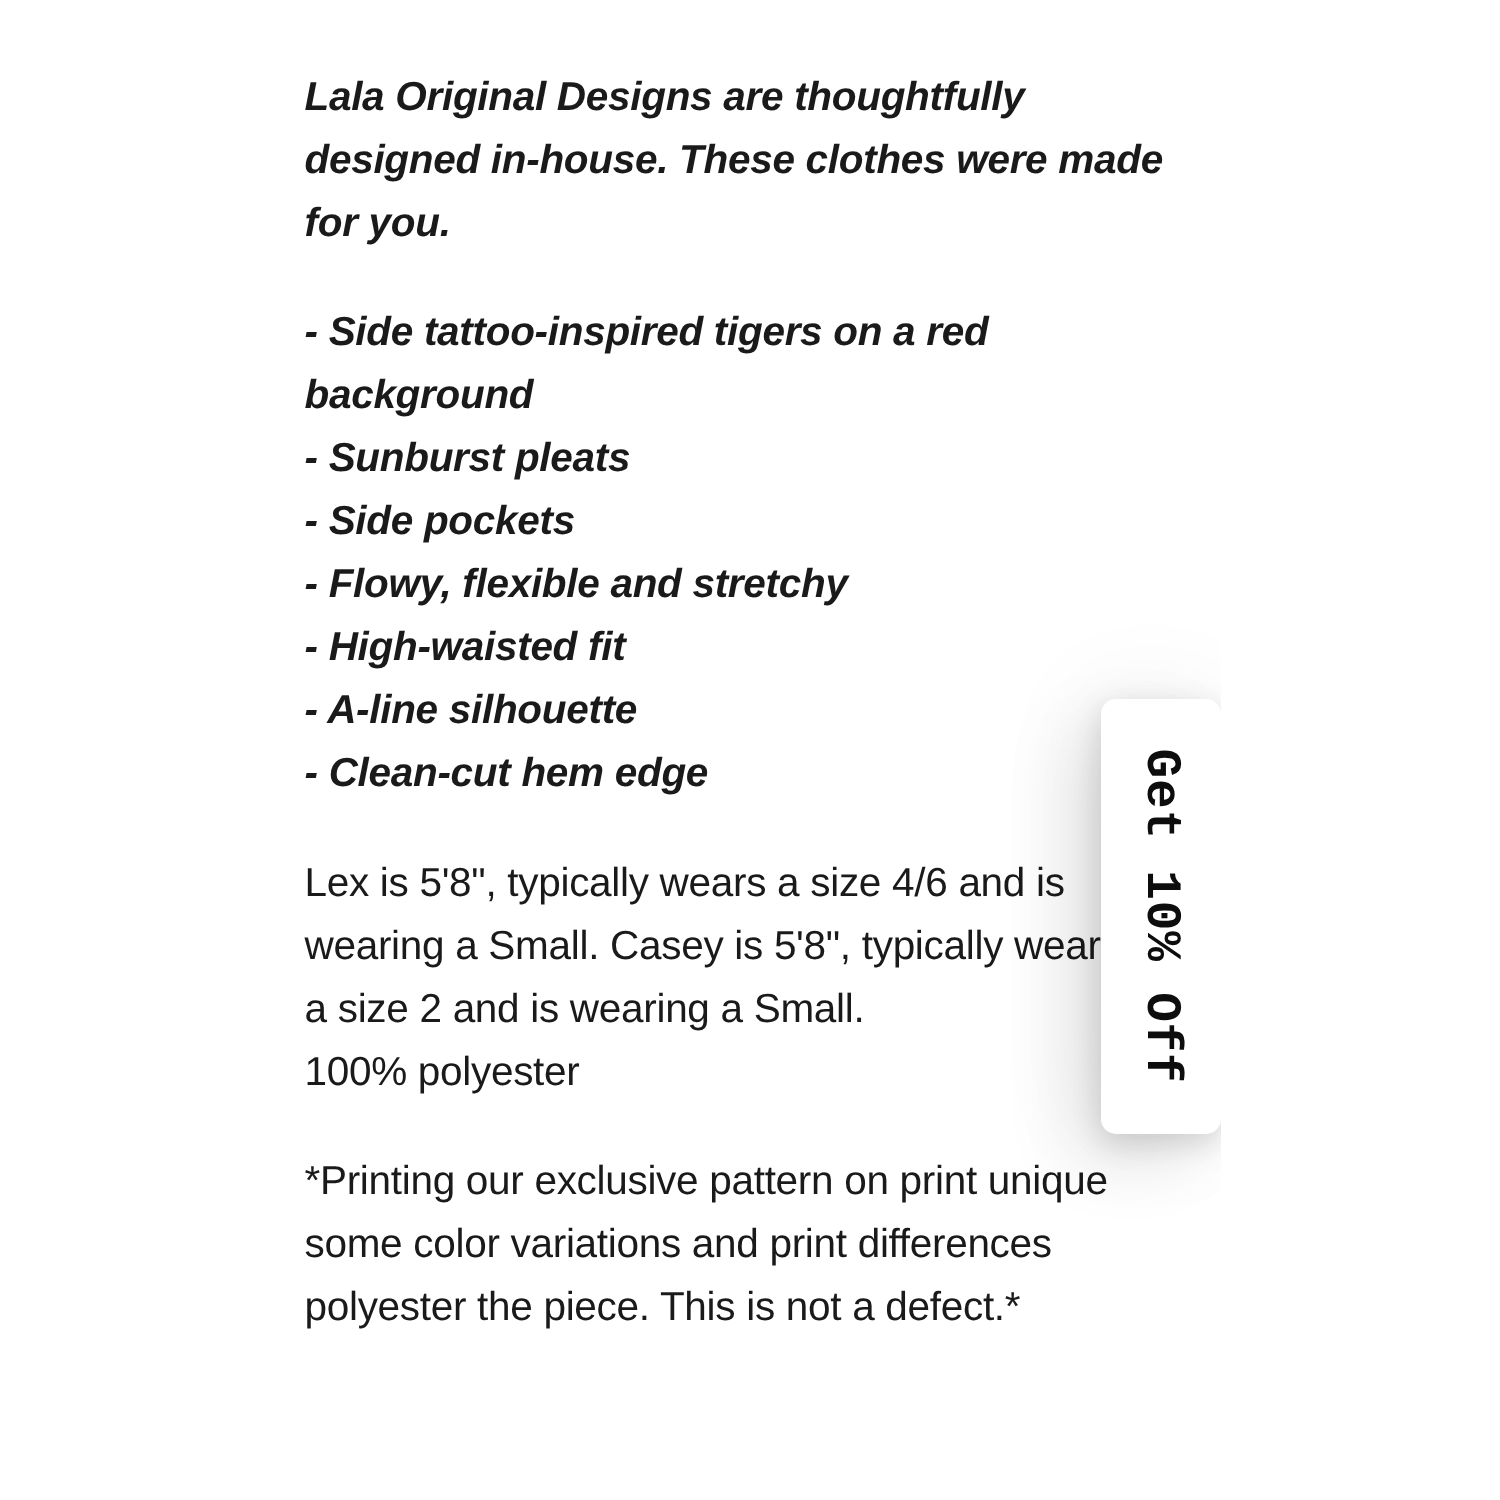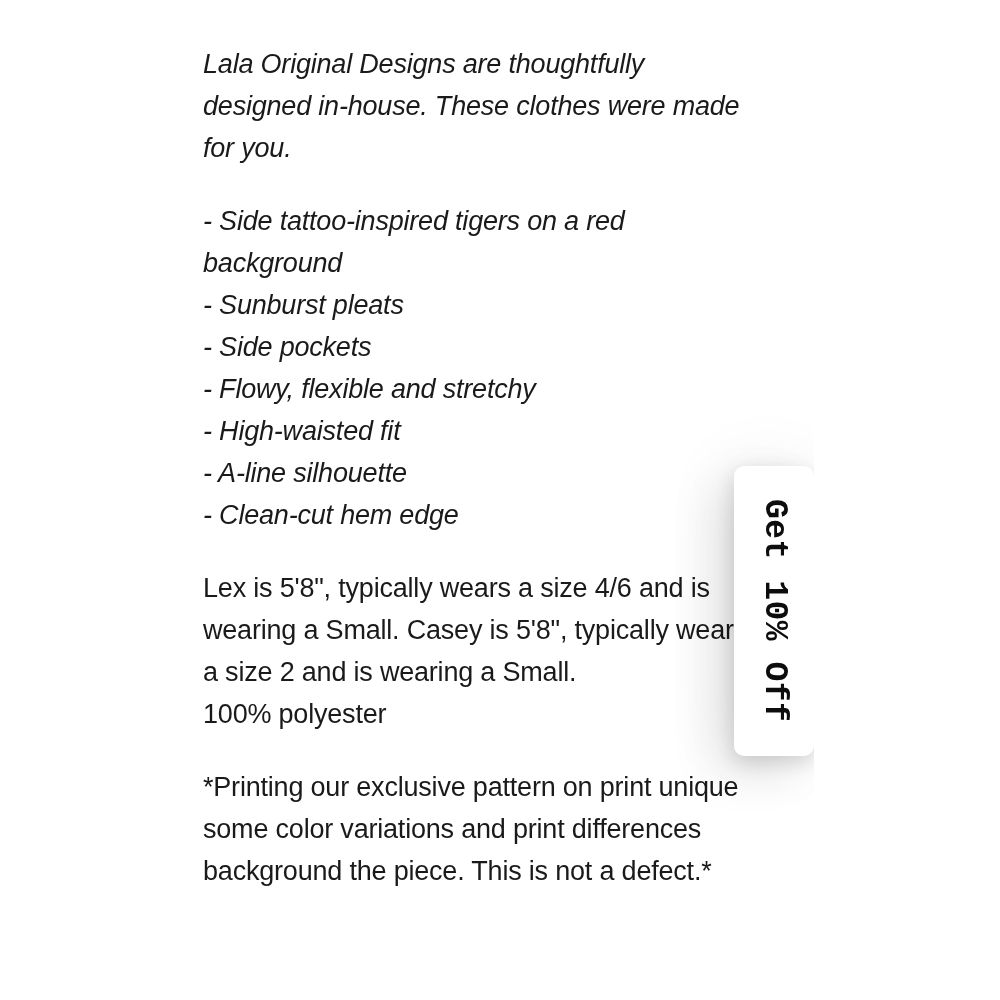--- a/index.html
+++ b/index.html
@@ -26,21 +26,21 @@
     padding: 43px 0 0 203px;
     color: var(--text-color);
   }
   .para {
     font-size: 27px;
     line-height: 42px;
     letter-spacing: -0.2px;
     margin: 0 0 31px 0;
     color: var(--text-color);
   }
-  .para.italic { font-style: italic; }
+  .para.italic { font-style: italic; font-weight: bold; }
   .para .line { white-space: pre; }
   
   .promo-clip {
     position: absolute;
     left: 594px; top: 376px;
     width: 220px; height: 484px;
     overflow: hidden;
     pointer-events: none;
   }
   .promo-tab {
@@ -98,21 +98,21 @@
     <div class="para">
         <div class="line">Lex is 5'8", typically wears a size 4/6 and is</div>
         <div class="line">wearing a Small. Casey is 5'8", typically wears</div>
         <div class="line">a size 2 and is wearing a Small.</div>
         <div class="line">100% polyester</div>
       </div>
 
     <div class="para">
         <div class="line">*Printing our exclusive pattern on print unique</div>
         <div class="line">some color variations and print differences</div>
-        <div class="line">background the piece. This is not a defect.*</div>
+        <div class="line">polyester the piece. This is not a defect.*</div>
       </div>
   </section>
 
   <div class="promo-clip">
     <button class="promo-tab">
       <span class="promo-label">Get 10% Off</span>
     </button>
   </div>
 
 </div>

